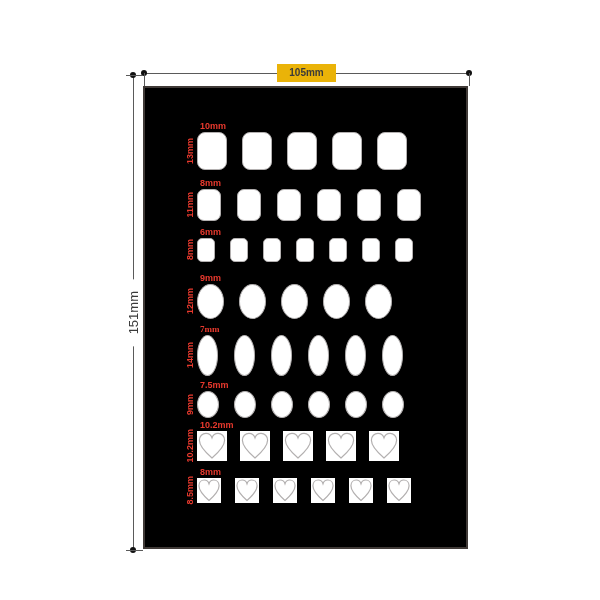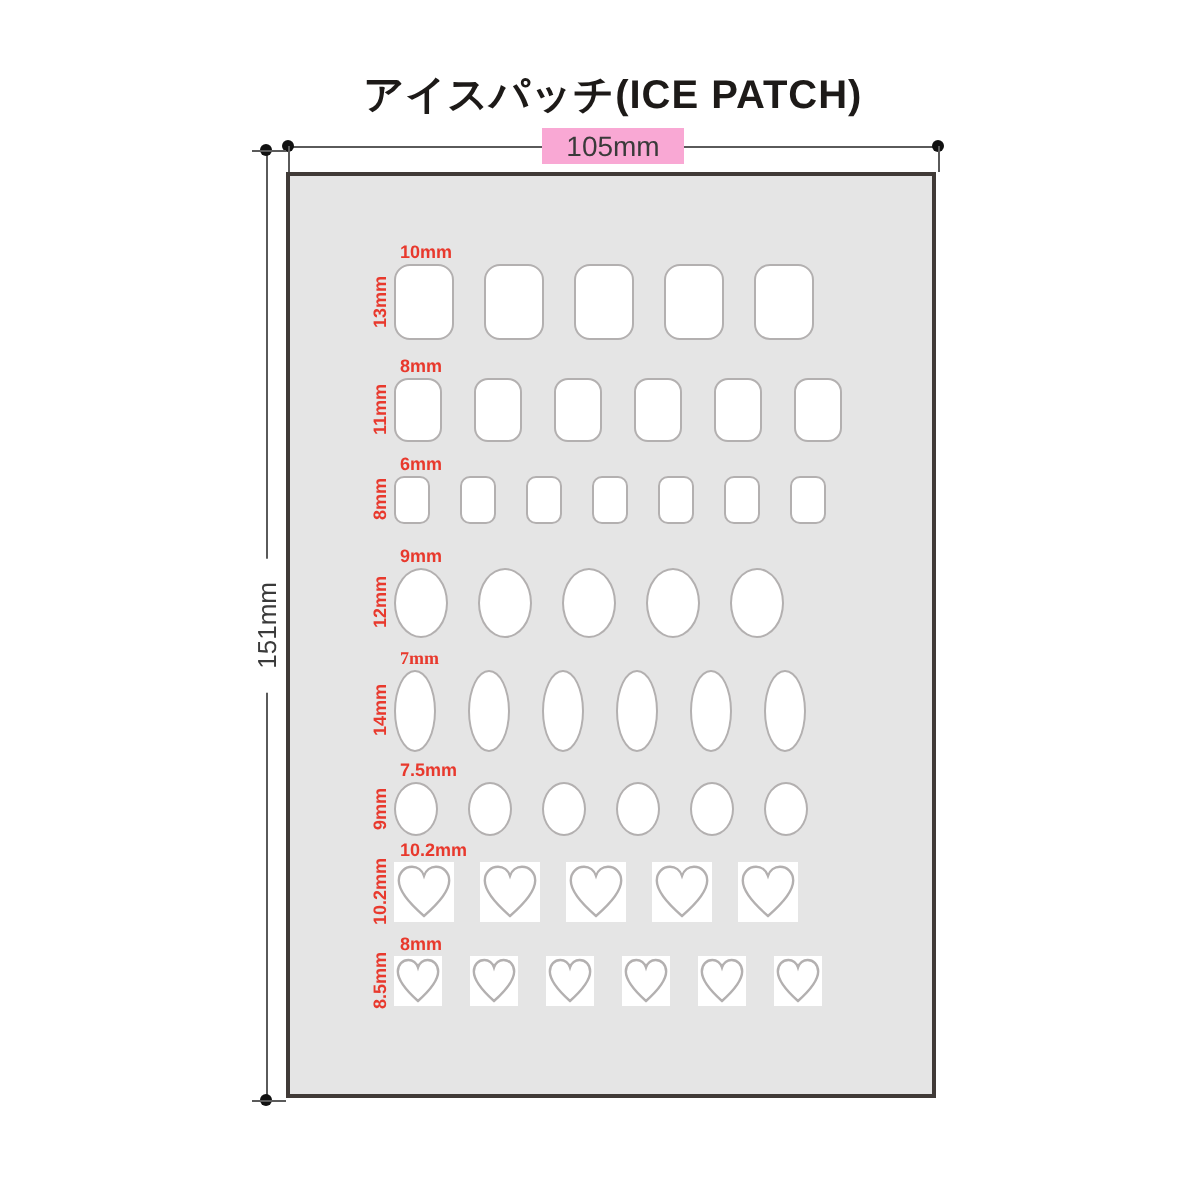--- a/index.html
+++ b/index.html
@@ -34,40 +34,40 @@
     background:#111111;
   }
   .ext-v{position:absolute;width:0;height:13px;border-left:1px solid #5a5a5a;}
   .ext-h{position:absolute;height:0;width:17px;border-top:1px solid #5a5a5a;}
   .dim-label-h{
     position:absolute;top:64px;left:144px;width:325px;
     display:flex;justify-content:center;
     pointer-events:none;
   }
   .dim-label-h span{
-    background:#f9a8d4;padding:0 12px;
-    font-size:14px;color:#3a3a3a;line-height:18px;
+    background:#eab308;padding:0 12px;
+    font-size:10px;color:#3a3a3a;line-height:18px;font-weight:bold;
   }
   .dim-label-v{
     position:absolute;left:122px;top:75px;height:475px;width:22px;
     display:flex;align-items:center;justify-content:center;
     pointer-events:none;
   }
   .dim-label-v span{
     writing-mode:vertical-rl;transform:rotate(180deg);
     background:#ffffff;padding:12px 0;
     font-size:13px;color:#3a3a3a;
     white-space:nowrap;
   }
   
   .sheet{
     position:absolute;left:143px;top:86px;
     width:325px;height:463px;
     border:2px solid #403a37;
-    background:#e5e5e5;
+    background:#000000;
     box-sizing:border-box;
   }
   .shape{position:absolute;box-sizing:border-box;background:#ffffff;}
   .shape.outline{border:1px solid #b3b0b0;}
   .shape svg{display:block;width:100%;height:100%;}
   .w-label{
     position:absolute;
     font-size:9px;font-weight:600;
     white-space:nowrap;line-height:10px;
   }
@@ -78,21 +78,20 @@
     writing-mode:vertical-rl;transform:rotate(180deg);
     font-size:9px;font-weight:600;
     white-space:nowrap;
   }
 </style>
 </head>
 <body>
 
 <div class="canvas">
 
-  <div class="page-title">アイスパッチ(ICE PATCH)</div>
 
   <div class="dimline-h"></div>
   <div class="dim-dot" style="left:141px;top:70px;"></div>
   <div class="dim-dot" style="left:466px;top:70px;"></div>
   <div class="ext-v" style="left:144px;top:73px;"></div>
   <div class="ext-v" style="left:469px;top:73px;"></div>
   <div class="dim-label-h">
     <span>105mm</span>
   </div>
 

